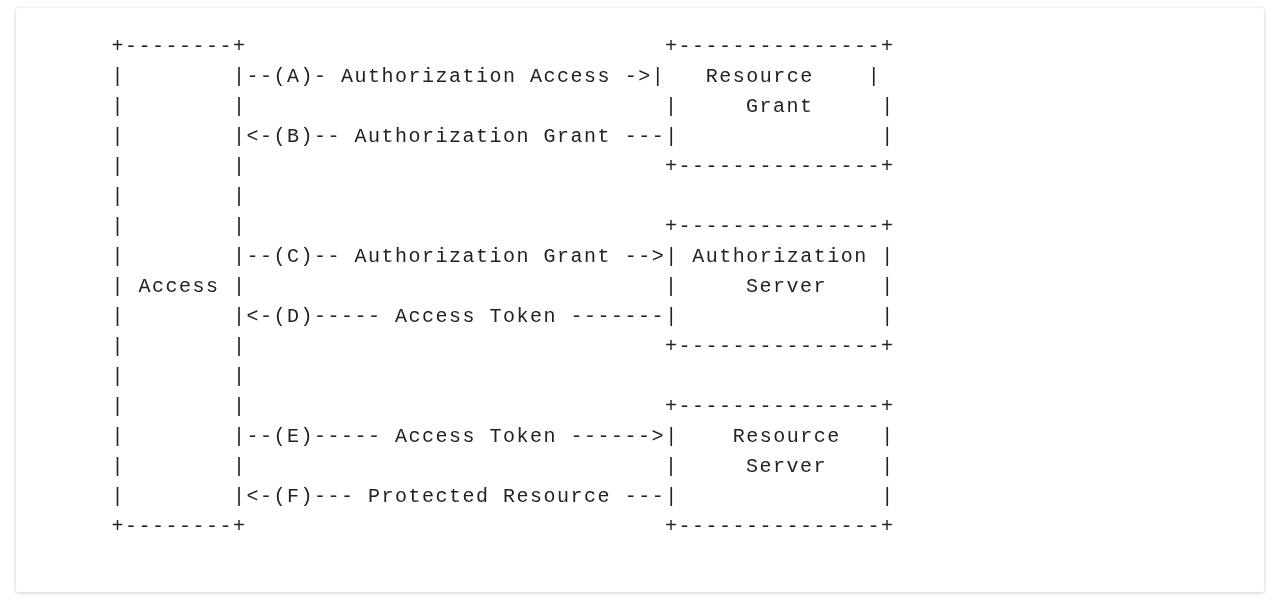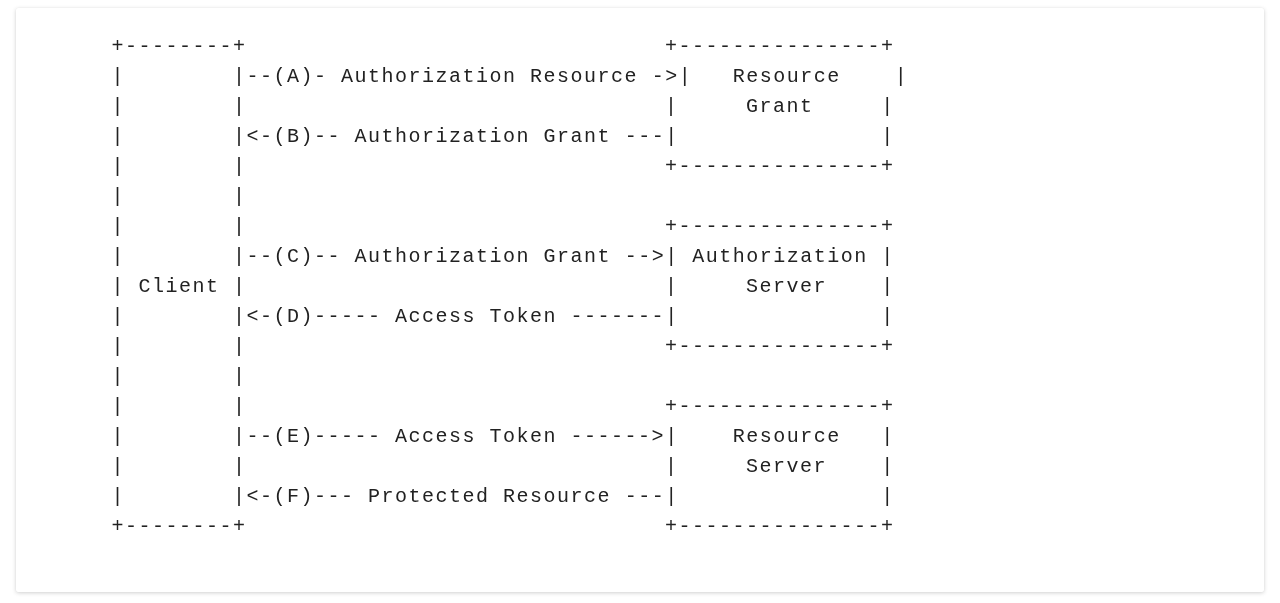--- a/index.html
+++ b/index.html
@@ -30,28 +30,28 @@
     letter-spacing: 1.5px;
     white-space: pre;
     color: #222;
   }
 </style>
 </head>
 <body>
 
 <div class="card">
 <pre class="diagram">     +--------+                               +---------------+
-     |        |--<span>(A)</span>- <span>Authorization Resource</span> -&gt;|   <span>Resource</span>    |
+     |        |--<span>(A)</span>- <span>Authorization Access</span> -&gt;|   <span>Resource</span>    |
      |        |                               |     <span>Grant</span>     |
      |        |&lt;-<span>(B)</span>-- <span>Authorization Grant</span> ---|               |
      |        |                               +---------------+
      |        |
      |        |                               +---------------+
      |        |--<span>(C)</span>-- <span>Authorization Grant</span> --&gt;| <span>Authorization</span> |
-     | <span>Client</span> |                               |     <span>Server</span>    |
+     | <span>Access</span> |                               |     <span>Server</span>    |
      |        |&lt;-<span>(D)</span>----- <span>Access Token</span> -------|               |
      |        |                               +---------------+
      |        |
      |        |                               +---------------+
      |        |--<span>(E)</span>----- <span>Access Token</span> ------&gt;|    <span>Resource</span>   |
      |        |                               |     <span>Server</span>    |
      |        |&lt;-<span>(F)</span>--- <span>Protected Resource</span> ---|               |
      +--------+                               +---------------+</pre>
 </div>
 

